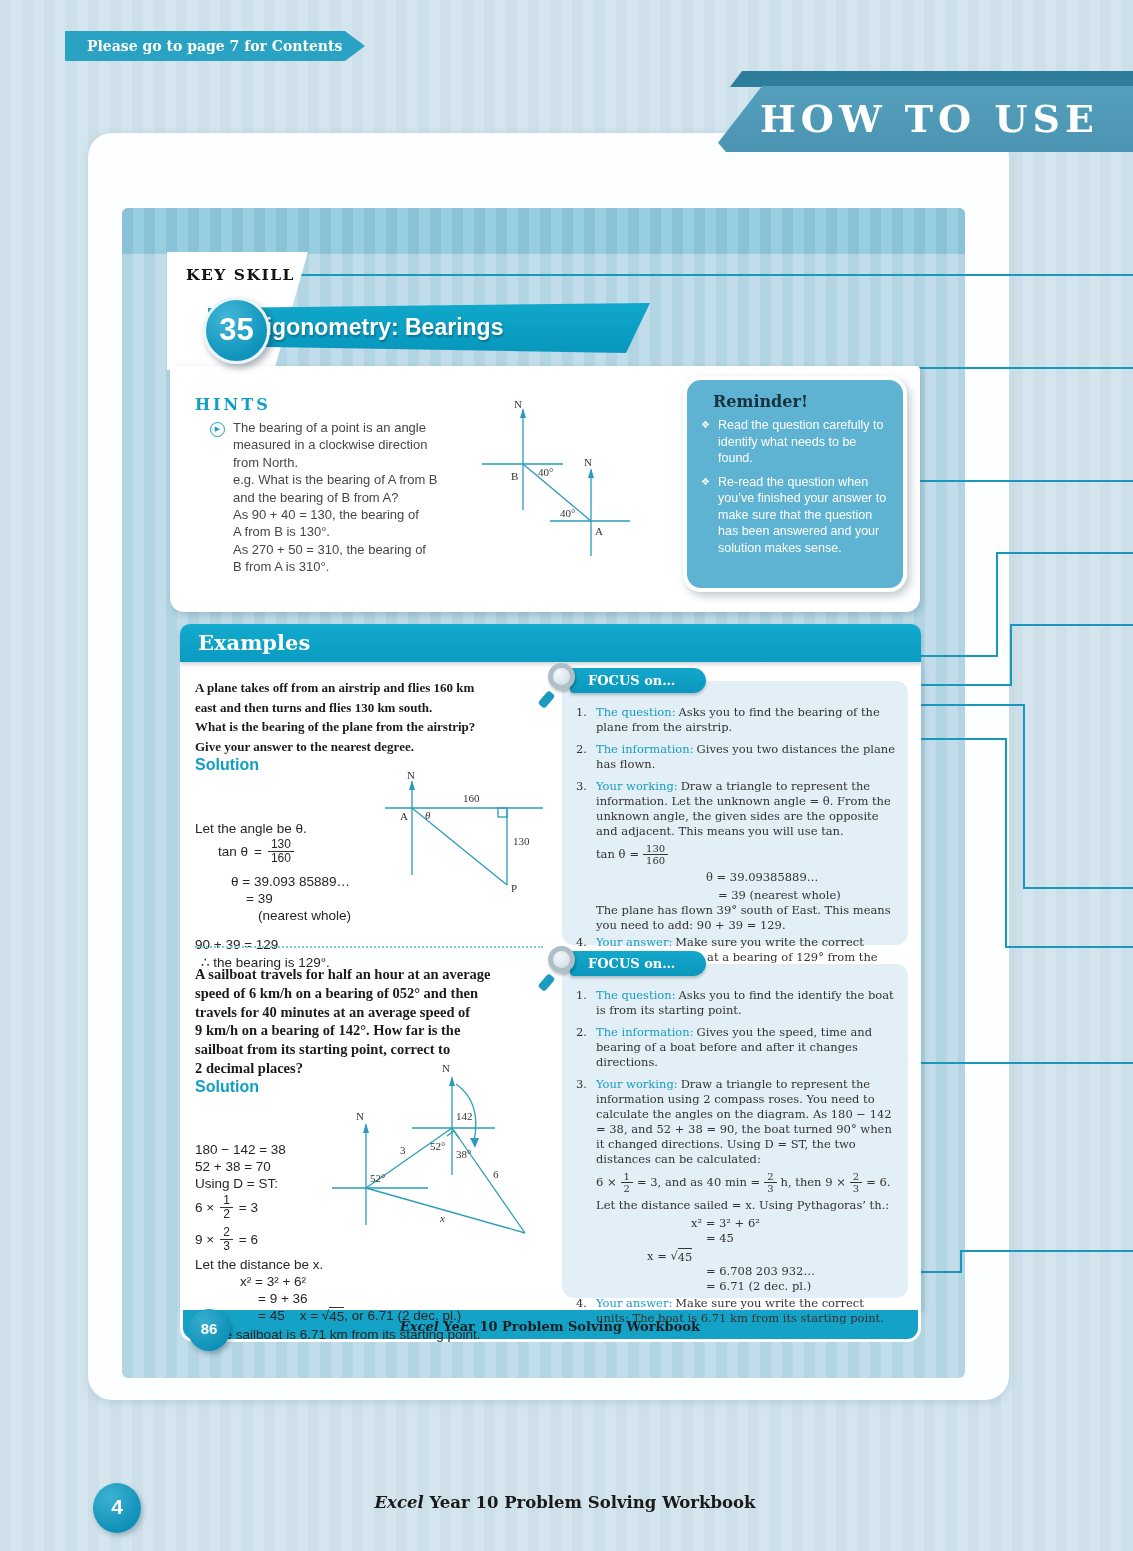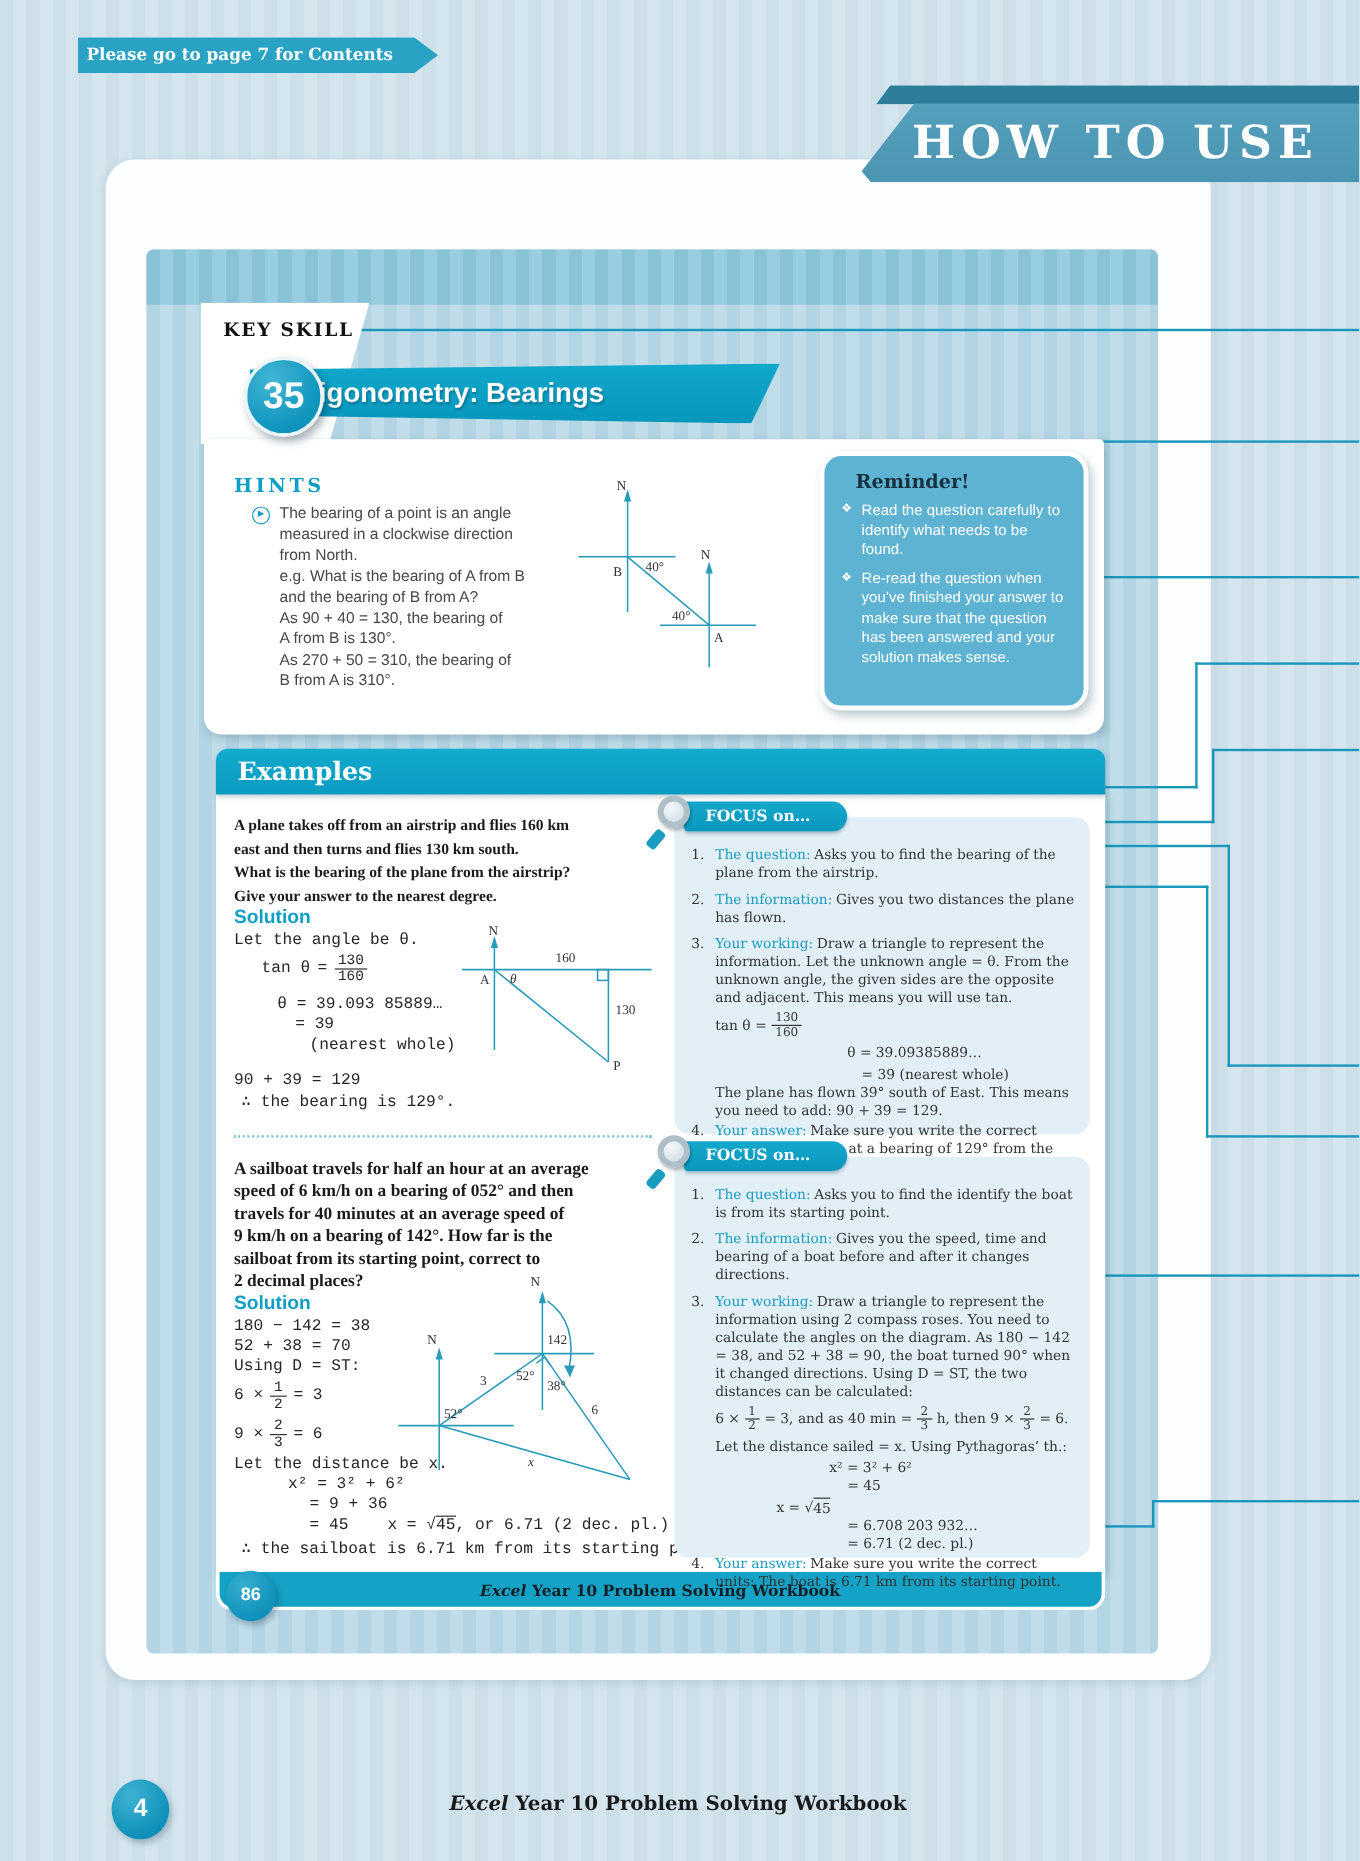--- a/index.html
+++ b/index.html
@@ -5,21 +5,21 @@
   * { margin:0; padding:0; box-sizing:border-box; }
   html,body { background:#cfe1eb; }
   #root {
     position:relative; width:1133px; height:1551px; overflow:hidden;
     background:repeating-linear-gradient(90deg,#cde0ea 0 11px,#d4e5ee 11px 22px);
     font-family:"Liberation Sans",sans-serif;
   }
   
   .top-banner{position:absolute;left:65px;top:31px;width:300px;height:30px;background:#2aa2c3;
     clip-path:polygon(0 0,calc(100% - 20px) 0,100% 50%,calc(100% - 20px) 100%,0 100%);
-    color:#fff;font:bold 14px "DejaVu Serif",serif;line-height:30px;padding-left:7px;}
+    color:#fff;font:bold 14px "DejaVu Serif",serif;line-height:30px;padding-left:22px;}
   
   .howto-strip{position:absolute;left:712px;top:71px;width:421px;height:16px;background:#2e7e9b;
     clip-path:polygon(30px 0,100% 0,100% 100%,18px 100%);}
   .howto-band{position:absolute;left:710px;top:86px;width:423px;height:66px;
     background:linear-gradient(#549fbc,#4b95b2);
     clip-path:polygon(52px 0,100% 0,100% 100%,16px 100%,8px 86%);
     color:#fff;font:bold 38px "DejaVu Serif",serif;letter-spacing:5px;
     text-align:right;line-height:66px;padding-right:34px;}
   
   .card{position:absolute;left:88px;top:133px;width:921px;height:1267px;background:#fdfeff;
@@ -73,21 +73,21 @@
     background:radial-gradient(circle at 35% 28%,#35aecf,#0d8fb8 75%);z-index:5;
     color:#fff;font:bold 15px "Liberation Sans",sans-serif;text-align:center;line-height:40px;
     box-shadow:2px 3px 5px rgba(0,30,50,.3);}
   .inner-foot-title{position:absolute;left:340px;top:1319px;width:420px;text-align:center;z-index:4;
     color:#121e24;font:bold 13px "DejaVu Serif",serif;}
   
   .serifb{font-family:"Liberation Serif",serif;font-weight:bold;color:#1b1b1b;}
   .problem1{position:absolute;left:195px;top:678px;width:360px;font-size:13px;line-height:19.5px;z-index:4;}
   .problem2{position:absolute;left:195px;top:965px;width:360px;font-size:14.5px;line-height:18.8px;z-index:4;}
   .sol-head{position:absolute;color:#0f9fc5;font:bold 16px "Liberation Sans",sans-serif;z-index:4;}
-  .work{font-family:Liberation Mono, monospace;color:#262626;font-size:13.5px;z-index:4;position:absolute;}
+  .work{font-family:Liberation Sans, sans-serif;color:#262626;font-size:13.5px;z-index:4;position:absolute;margin-top:44px;}
   .mrow{display:flex;align-items:center;gap:6px;}
   .frac{display:inline-block;text-align:center;vertical-align:middle;font-size:12px;line-height:1.12;}
   .frac .fnum2{display:block;border-bottom:1px solid #333;padding:0 3px;}
   .frac .fden2{display:block;padding:0 3px;}
   .ol{border-top:1px solid #333;padding-top:0.5px;}
   .dotted-sep{position:absolute;left:195px;top:946px;width:348px;border-top:2px dotted #86c8dc;z-index:4;}
   
   .mag{position:absolute;width:44px;height:48px;z-index:7;}
   .mag-lens{position:absolute;left:7px;top:1px;width:27px;height:27px;border-radius:50%;
     border:5px solid #aebfc7;background:radial-gradient(circle at 35% 30%,#f3f8fa,#ccdbe2);

